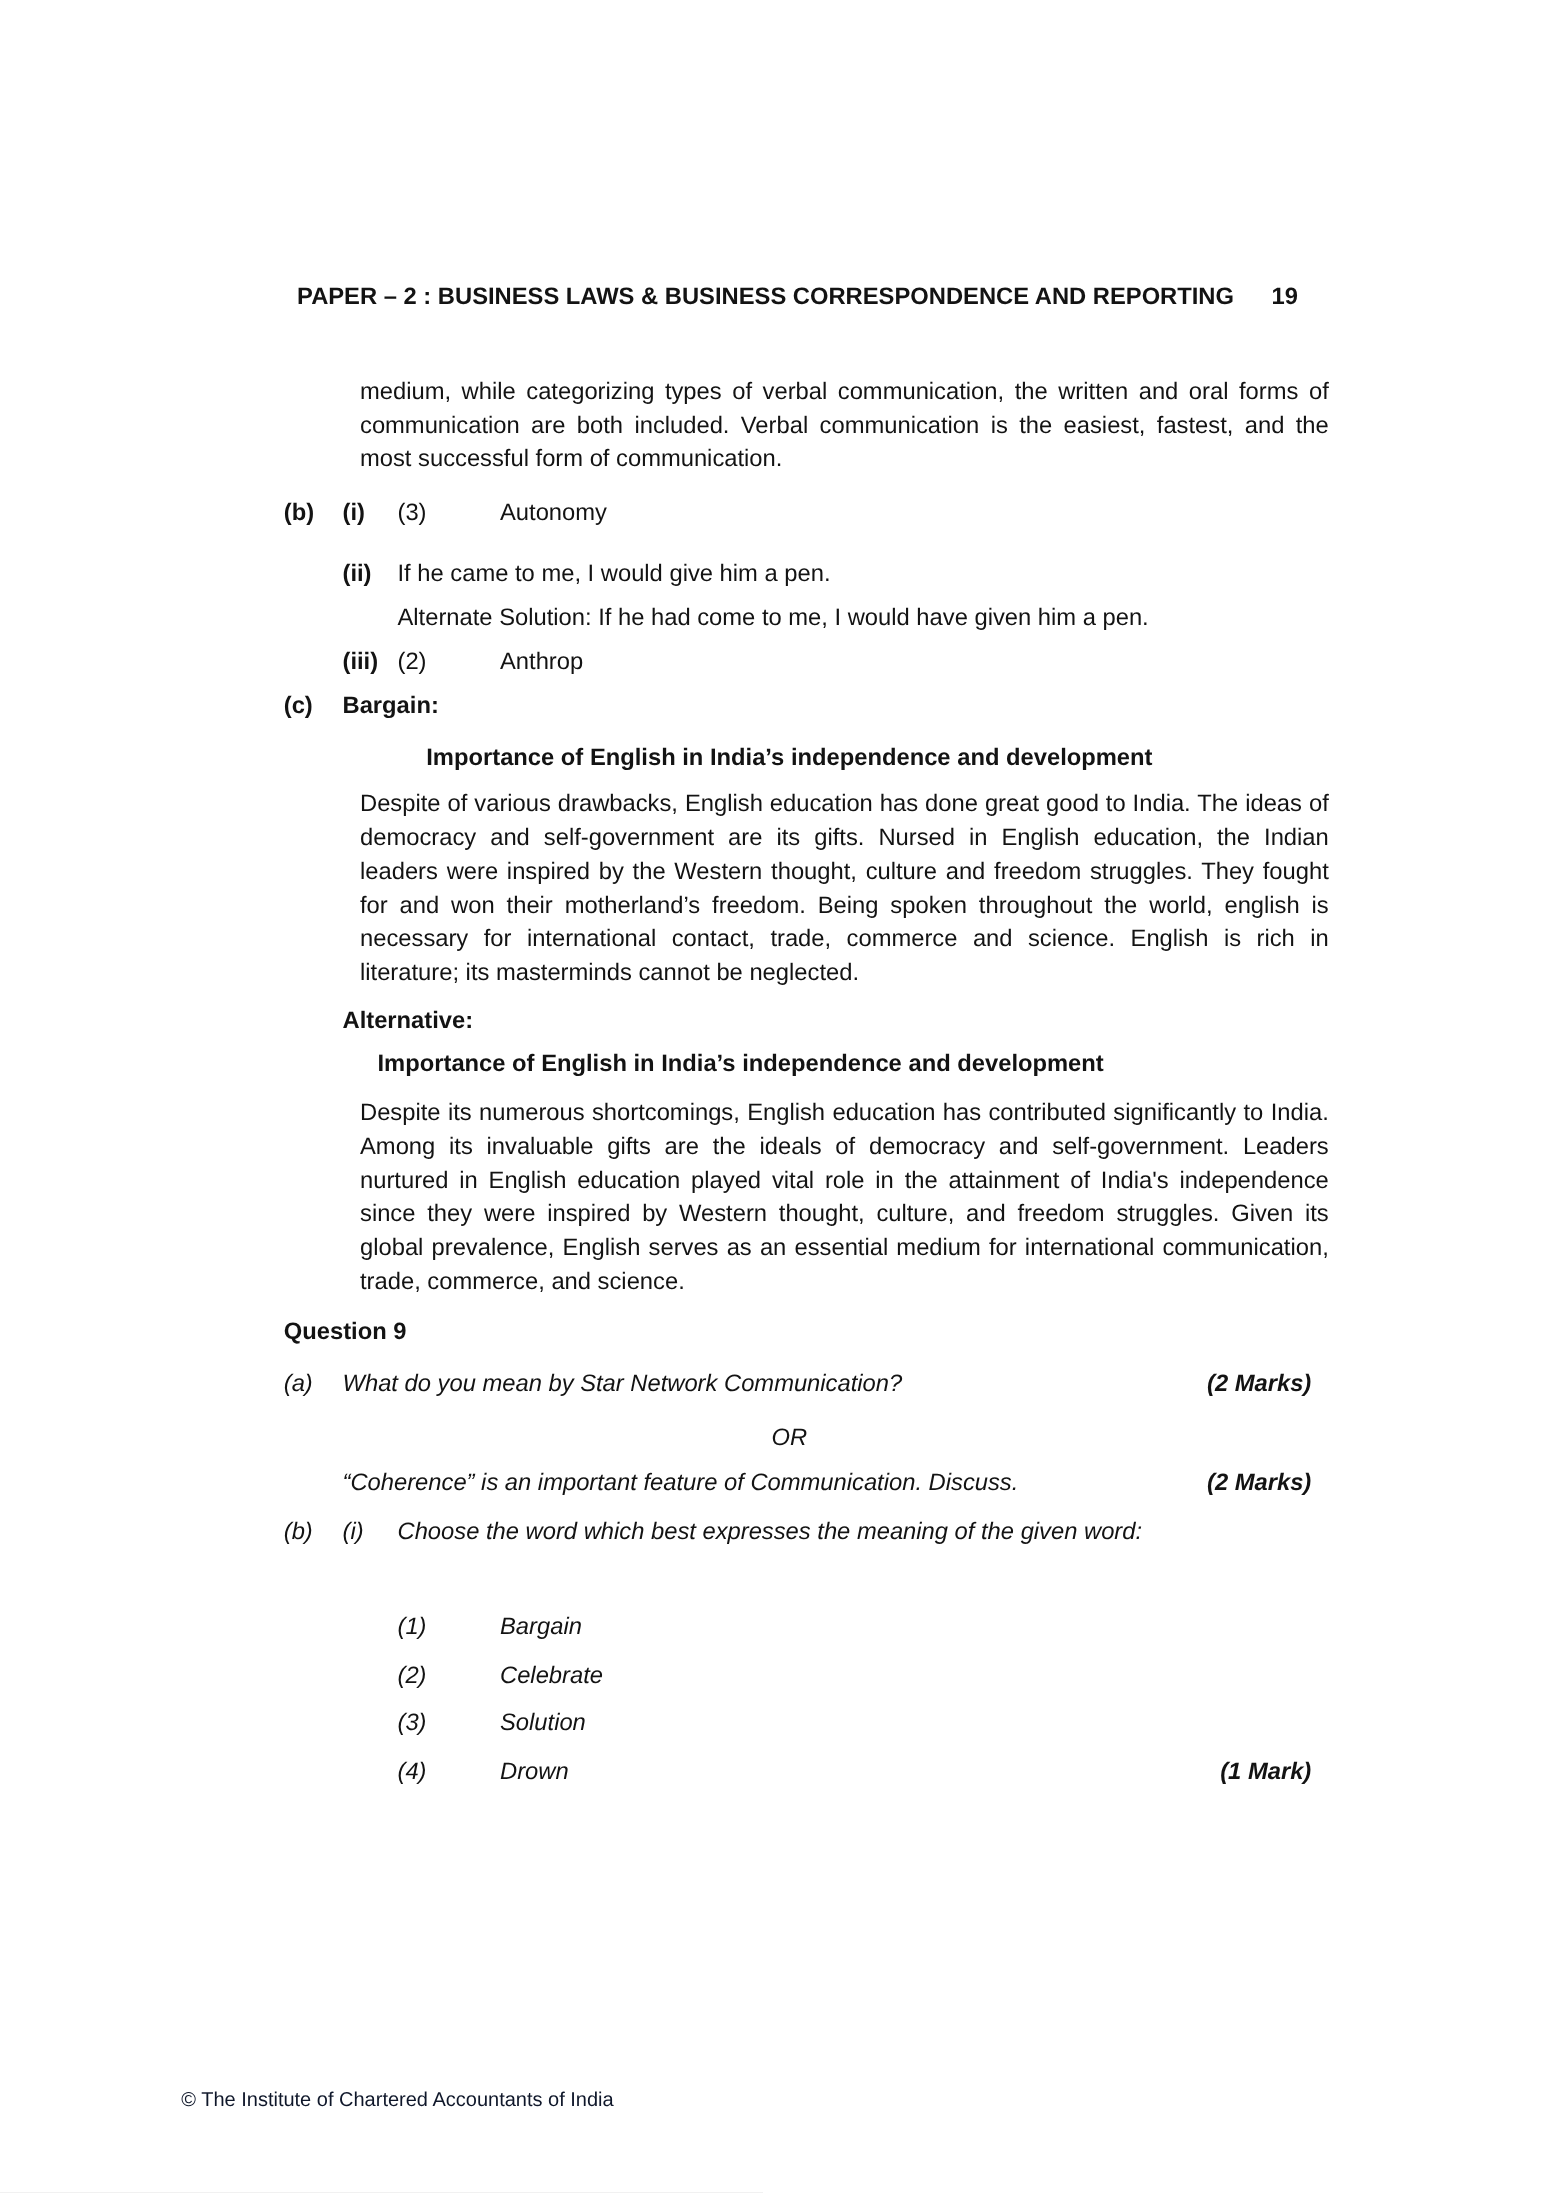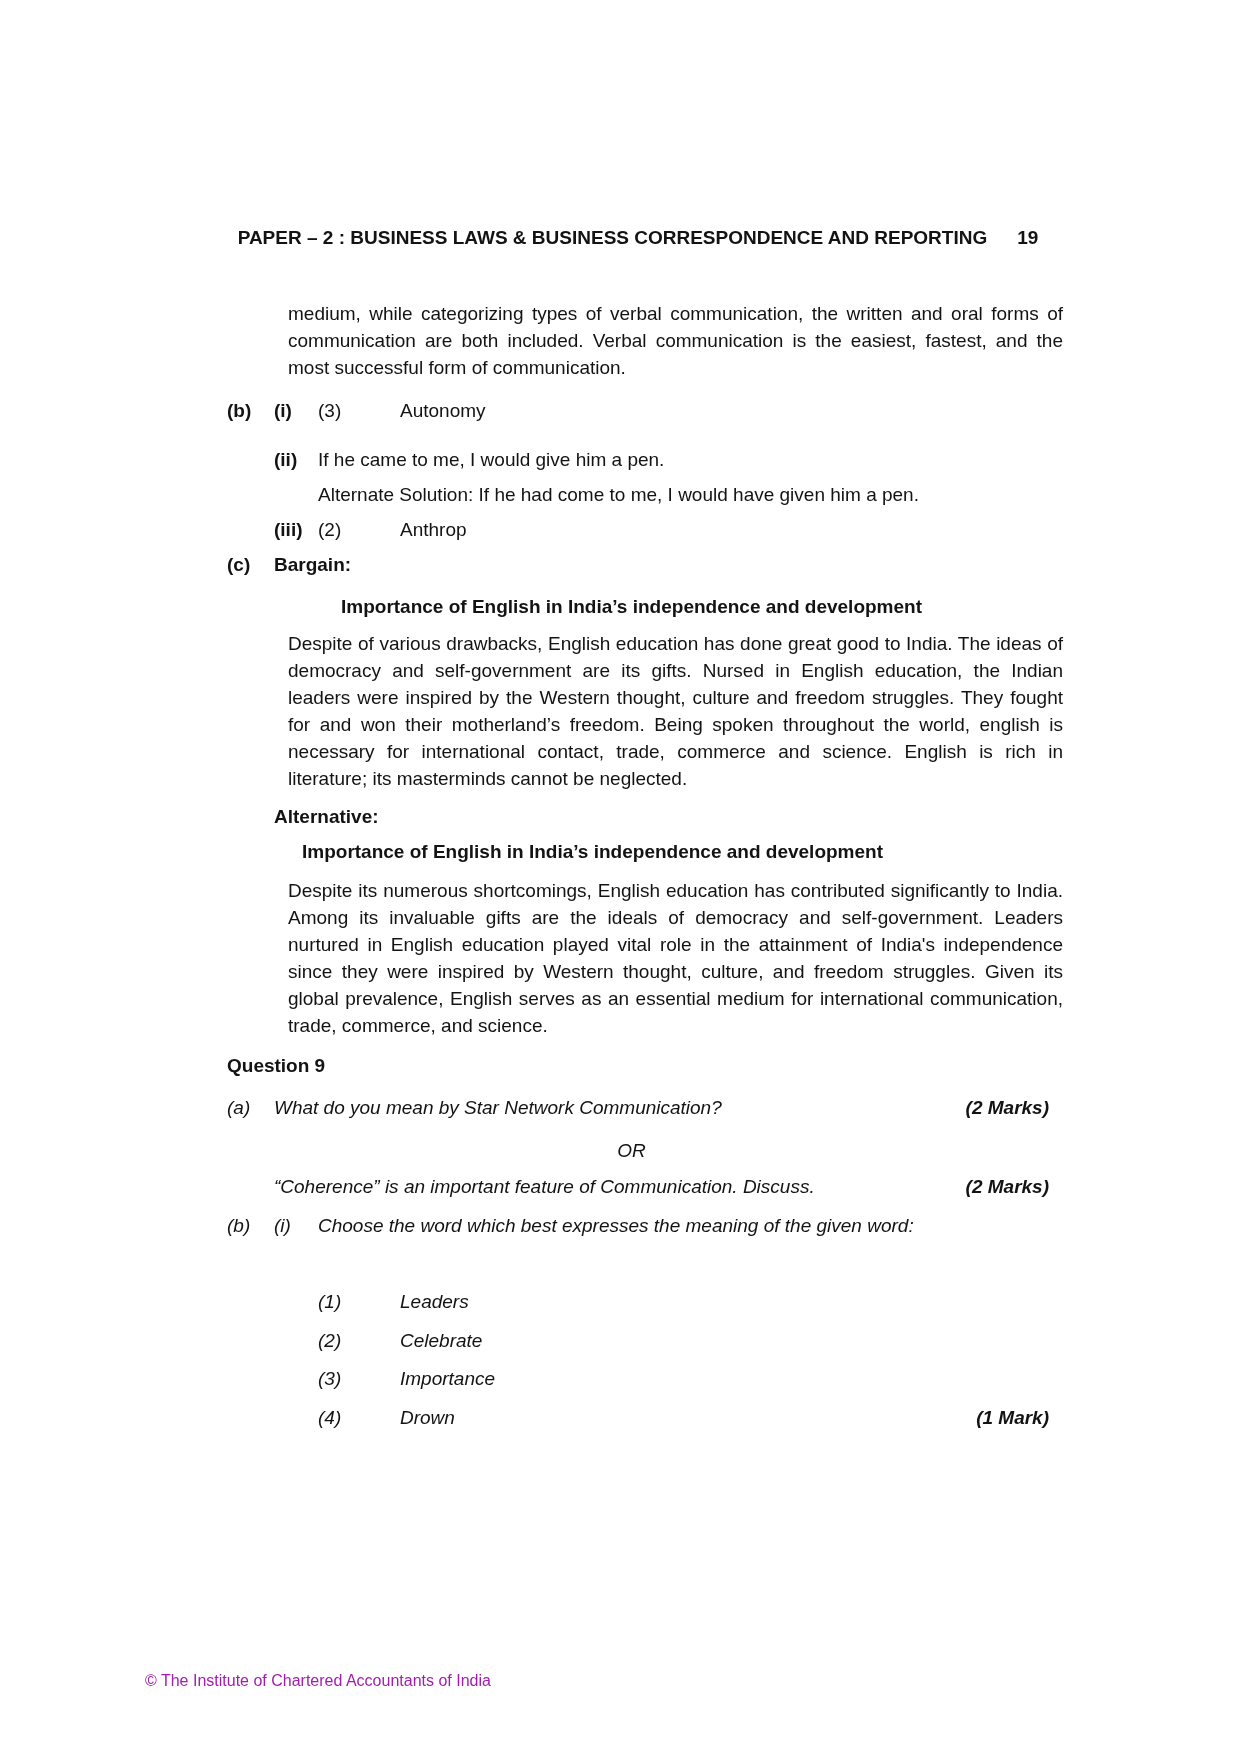--- a/index.html
+++ b/index.html
@@ -35,21 +35,21 @@
   .center-h{
     position:absolute;left:274px;width:775px;
     text-align:center;font-weight:bold;padding-right:60px;box-sizing:border-box;
   }
   .h2-heading{position:absolute;left:302px;font-weight:bold;}
   .or-line{
     position:absolute;left:274px;width:715px;text-align:center;font-style:italic;
   }
   .footer{
     position:absolute;left:145px;top:1671px;
-    font-size:16px;line-height:20px;color:#a21caf;
+    font-size:16px;line-height:20px;color:#0f172a;
   }
 </style>
 </head>
 <body>
 
 <div class="page">
 
   <div class="hdr">
     <span>PAPER – 2 : BUSINESS LAWS &amp; BUSINESS CORRESPONDENCE AND REPORTING</span>
     <span>19</span>
@@ -111,29 +111,29 @@
 
   <div class="row i" style="top:1212px">
     <span class="c0">(b)</span>
     <span class="c1">(i)</span>
     <span class="c2">Choose the word which best expresses the meaning of the given word:</span>
   </div>
 
 
   <div class="row i" style="top:1288px">
     <span class="c2">(1)</span>
-    <span class="c3">Leaders</span>
+    <span class="c3">Bargain</span>
   </div>
   <div class="row i" style="top:1327px">
     <span class="c2">(2)</span>
     <span class="c3">Celebrate</span>
   </div>
   <div class="row i" style="top:1365px">
     <span class="c2">(3)</span>
-    <span class="c3">Importance</span>
+    <span class="c3">Solution</span>
   </div>
   <div class="row i" style="top:1404px">
     <span class="c2">(4)</span>
     <span class="c3">Drown</span>
     <span class="marks">(1 Mark)</span>
   </div>
 
   <div class="footer">© The Institute of Chartered Accountants of India</div>
 
 </div>

